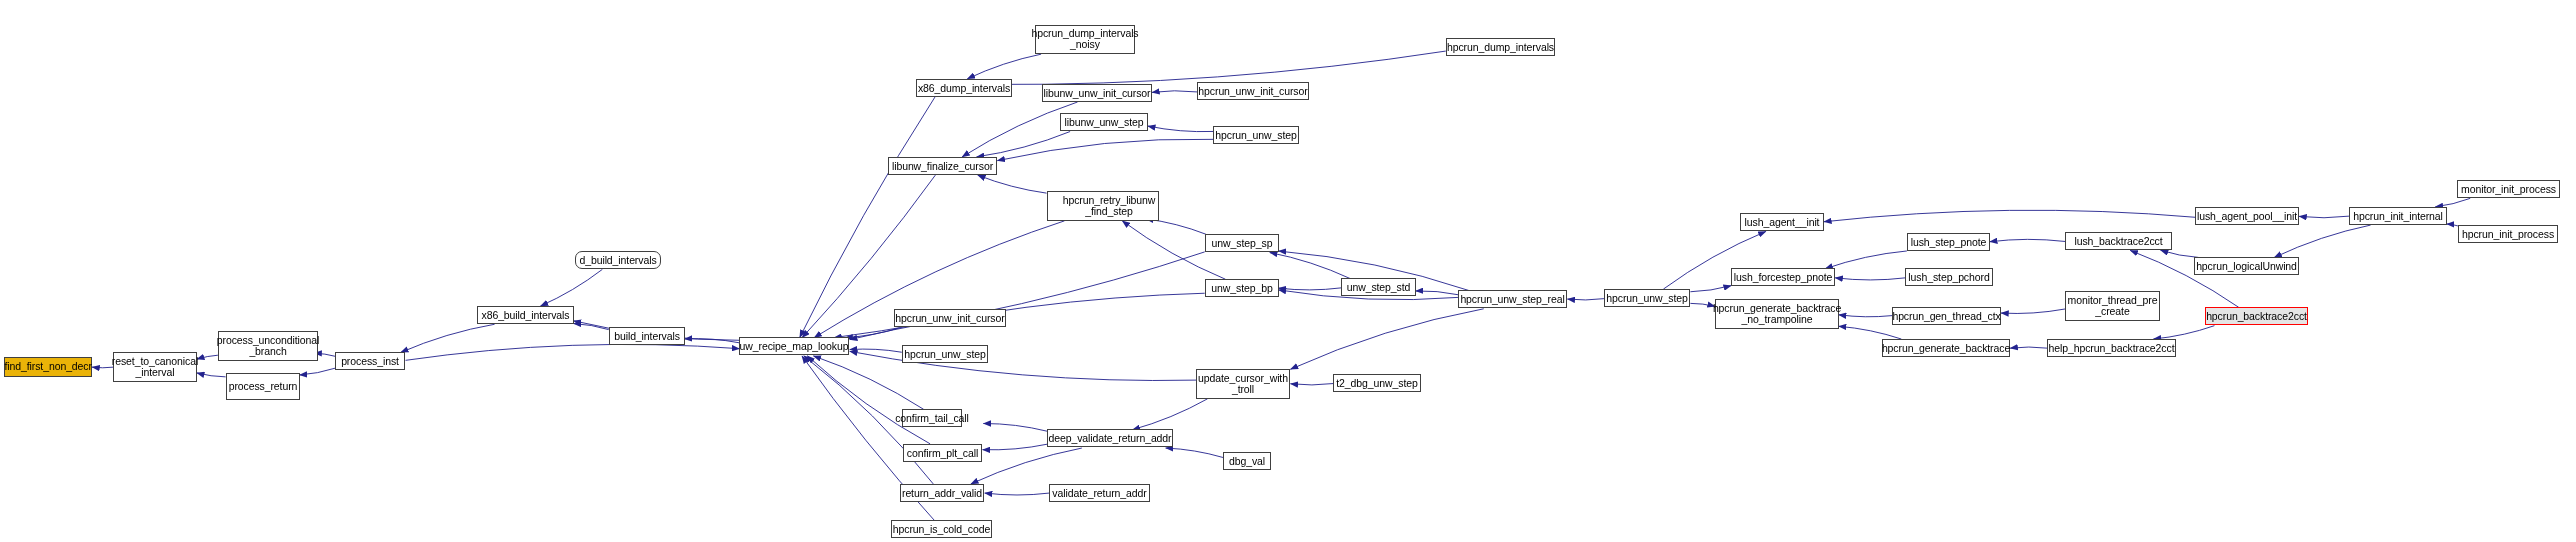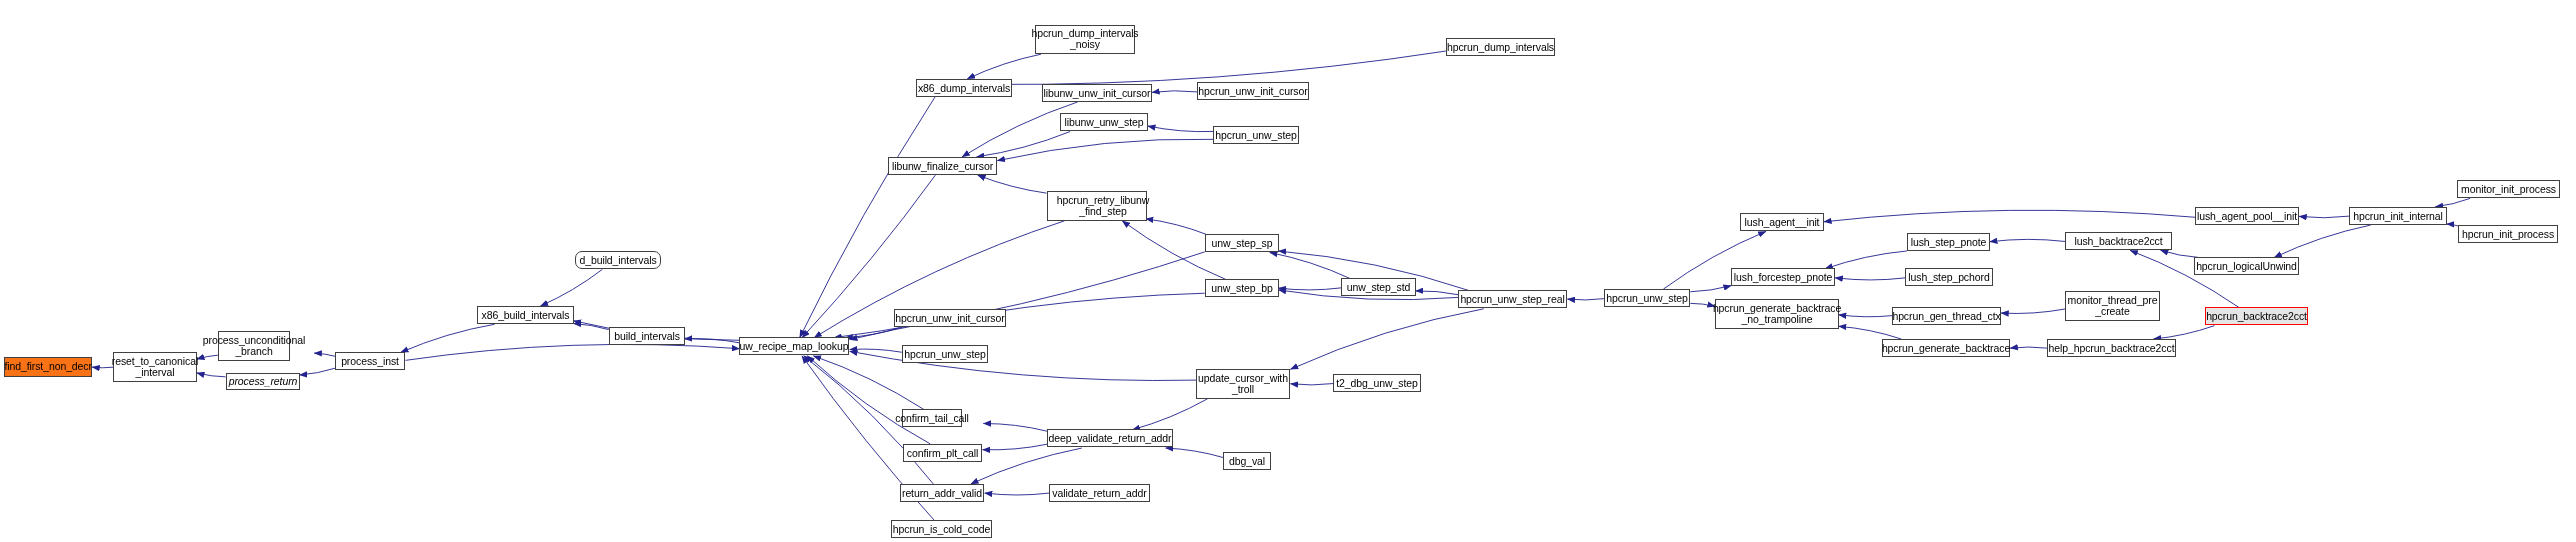--- a/index.html
+++ b/index.html
@@ -22,21 +22,21 @@
     display:flex;
     align-items:center;
     justify-content:center;
     text-align:center;
     font-size:10.5px;
     line-height:11.2px;
     letter-spacing:-0.1px;
     white-space:pre-line;
     z-index:5;
   }
-  .node.root{ background:#f97316; border-color:#404040; }
+  .node.root{ background:#eab308; border-color:#404040; }
   .node.hl{ border:1.3px solid #ff0000; background:#e5e5e5; }
 </style>
 </head>
 <body>
 
 <div id="canvas">
   <svg id="edges" viewBox="0 0 3665 772" preserveAspectRatio="none" xmlns="http://www.w3.org/2000/svg">
     <defs>
       <marker id="arrow" markerWidth="9" markerHeight="7" refX="8.4" refY="3.5" orient="auto" markerUnits="strokeWidth">
         <path d="M0,0 L9,3.5 L0,7 z" fill="#23238e"></path>
@@ -107,35 +107,35 @@
         <path d="M2705.1,482.0 Q2661.6,467.6 2616.0,463.9" marker-end="url(#arrow)"></path>
         <path d="M2938.0,439.3 Q2892.8,447.6 2847.0,445.1" marker-end="url(#arrow)"></path>
         <path d="M2913.0,495.0 Q2886.5,491.8 2860.0,495.0" marker-end="url(#arrow)"></path>
         <path d="M3150.6,463.0 Q3108.4,477.7 3063.9,482.0" marker-end="url(#arrow)"></path>
       </g>
   </svg>
   <div id="nodes-layer">
       <div class="node root" style="left: 4.2px; top: 357px; width: 88px; height: 19.7px;">find_first_non_decr</div>
       <div class="node" style="left: 113px; top: 352px; width: 84px; height: 29.5px;">reset_to_canonical
 _interval</div>
-      <div class="node" style="left: 218px; top: 331px; width: 72px; height: 29.5px;">process_unconditional
+      <div class="node" style="left: 218px; top: 331px; width: 100px; height: 29.5px;">process_unconditional
 _branch</div>
-      <div class="node" style="left: 226px; top: 373px; width: 74px; height: 17px; font-style: italic;">process_return</div>
+      <div class="node" style="left: 226px; top: 373px; width: 74px; height: 27px;">process_return</div>
       <div class="node" style="left: 335px; top: 352px; width: 70px; height: 18.3px;">process_inst</div>
       <div class="node" style="left: 477px; top: 306px; width: 97px; height: 18.3px;">x86_build_intervals</div>
       <div class="node" style="left: 575px; top: 251px; width: 86px; height: 18.3px; border-radius: 7px;">d_build_intervals</div>
       <div class="node" style="left: 609px; top: 327px; width: 76px; height: 18.3px;">build_intervals</div>
       <div class="node" style="left: 739px; top: 337px; width: 110px; height: 18.3px;">uw_recipe_map_lookup</div>
       <div class="node" style="left: 916px; top: 79px; width: 96px; height: 18.3px;">x86_dump_intervals</div>
       <div class="node" style="left: 1042px; top: 84px; width: 110px; height: 18.3px;">libunw_unw_init_cursor</div>
       <div class="node" style="left: 1197px; top: 82px; width: 112px; height: 18.3px;">hpcrun_unw_init_cursor</div>
       <div class="node" style="left: 1060px; top: 113px; width: 88px; height: 18.3px;">libunw_unw_step</div>
       <div class="node" style="left: 1213px; top: 126px; width: 86px; height: 18.3px;">hpcrun_unw_step</div>
       <div class="node" style="left: 888px; top: 157px; width: 109px; height: 18.3px;">libunw_finalize_cursor</div>
-      <div class="node" style="left: 1047px; top: 191px; width: 100px; height: 29.5px; padding-left: 12px;">hpcrun_retry_libunw
+      <div class="node" style="left: 1047px; top: 191px; width: 112px; height: 29.5px; padding-left: 12px;">hpcrun_retry_libunw
 _find_step</div>
       <div class="node" style="left: 1035px; top: 24.6px; width: 100px; height: 29.5px;">hpcrun_dump_intervals
 _noisy</div>
       <div class="node" style="left: 1446px; top: 38px; width: 109px; height: 18.3px;">hpcrun_dump_intervals</div>
       <div class="node" style="left: 1205px; top: 234px; width: 74px; height: 18.3px;">unw_step_sp</div>
       <div class="node" style="left: 1205px; top: 279px; width: 74px; height: 18.3px;">unw_step_bp</div>
       <div class="node" style="left: 1341px; top: 278px; width: 75px; height: 18.3px;">unw_step_std</div>
       <div class="node" style="left: 1458px; top: 290px; width: 109px; height: 18.3px;">hpcrun_unw_step_real</div>
       <div class="node" style="left: 1604px; top: 289px; width: 86px; height: 18.3px;">hpcrun_unw_step</div>
       <div class="node" style="left: 894px; top: 309px; width: 112px; height: 18.3px;">hpcrun_unw_init_cursor</div>

